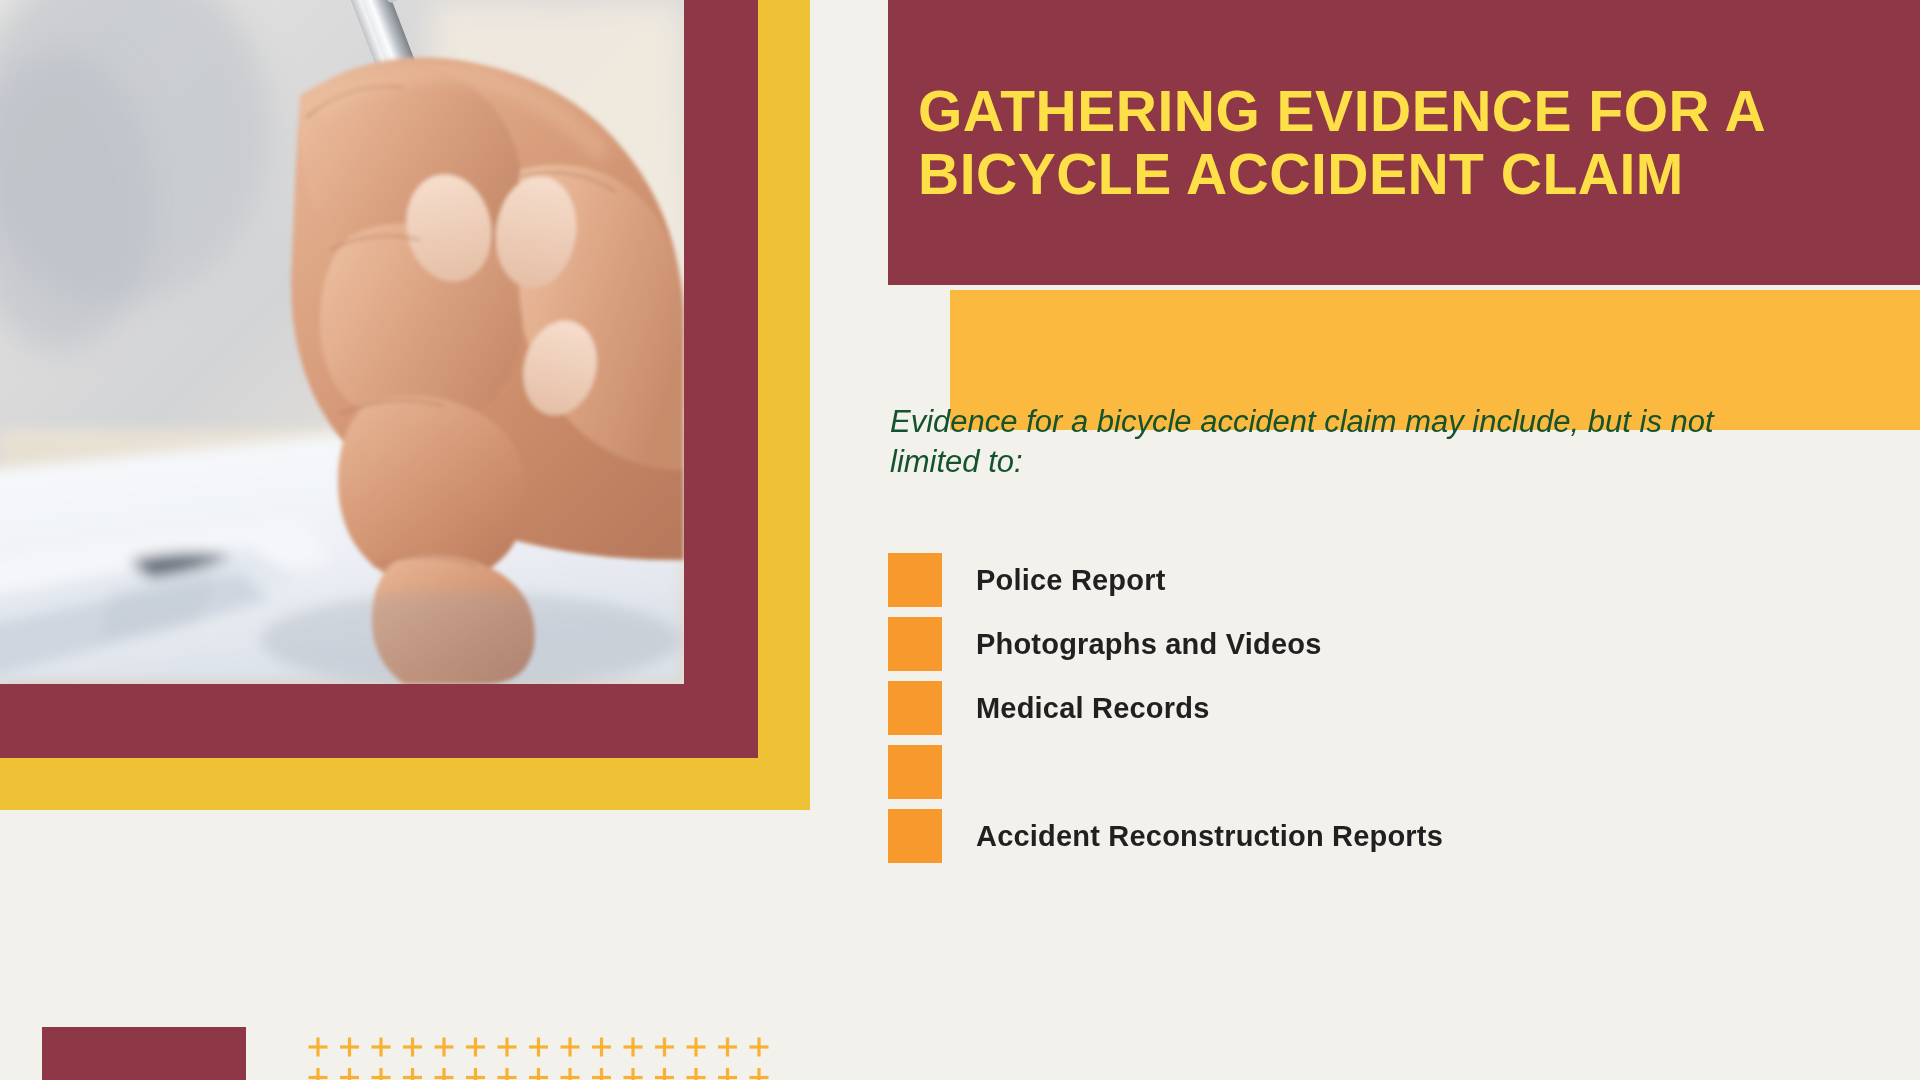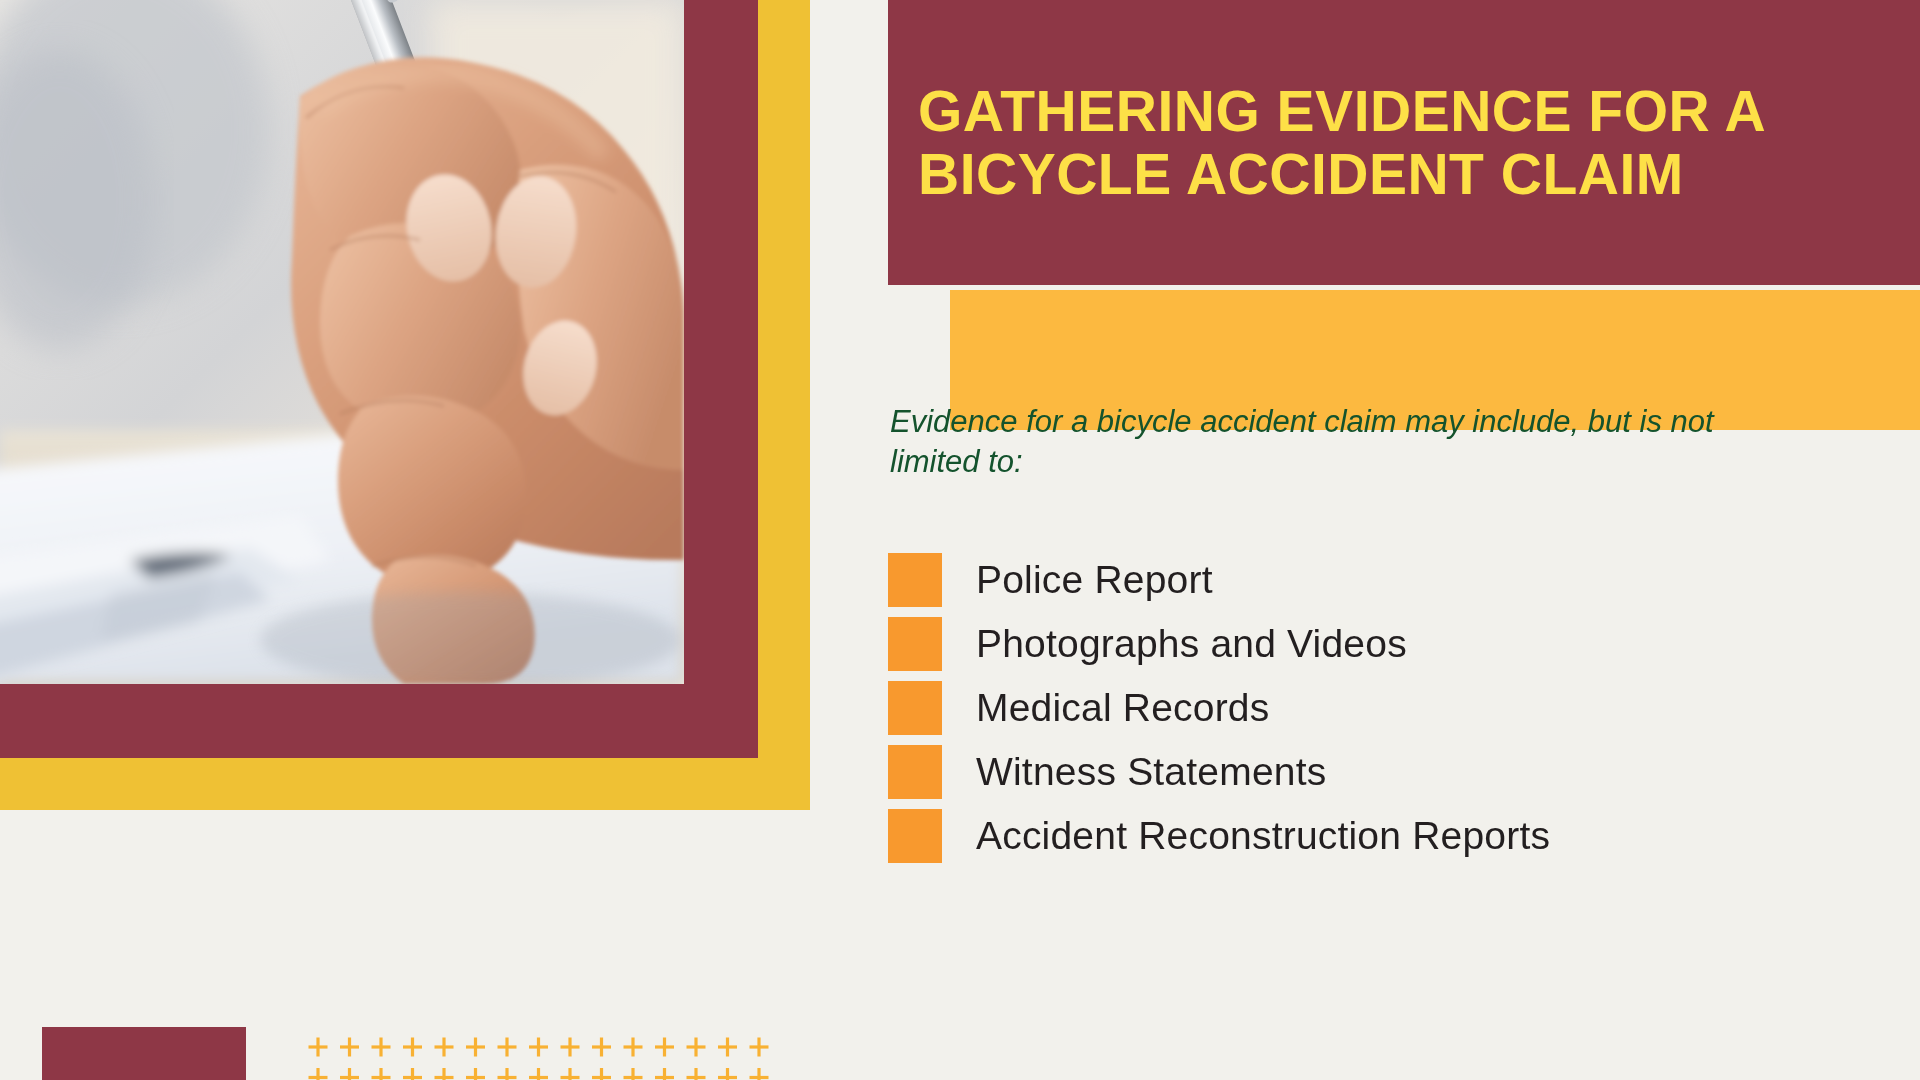--- a/index.html
+++ b/index.html
@@ -68,22 +68,22 @@
     display:flex;align-items:center;
     height:64px;
     margin:0;padding:0;
   }
   .bullet-square{
     width:54px;height:54px;flex:0 0 54px;
     background:#f8992e;
   }
   .bullet-label{
     margin-left:34px;
-    font-size:39px;
-    font-weight:normal;
+    font-size:29px;
+    font-weight:bold;
     color:#231f20;
     letter-spacing:0.2px;
     white-space:nowrap;
   }
 
   
   .logo-block{
     position:absolute;left:42px;top:1027px;width:204px;height:190px;
     background:#8e3746;
     display:flex;align-items:center;justify-content:center;
@@ -243,21 +243,20 @@
     <li class="bullet-item">
       <span class="bullet-square"></span>
       <span class="bullet-label">Photographs and Videos</span>
     </li>
     <li class="bullet-item">
       <span class="bullet-square"></span>
       <span class="bullet-label">Medical Records</span>
     </li>
     <li class="bullet-item">
       <span class="bullet-square"></span>
-      <span class="bullet-label">Witness Statements</span>
     </li>
     <li class="bullet-item">
       <span class="bullet-square"></span>
       <span class="bullet-label">Accident Reconstruction Reports</span>
     </li>
   </ul>
 
   <div class="logo-block">
     
   </div>

